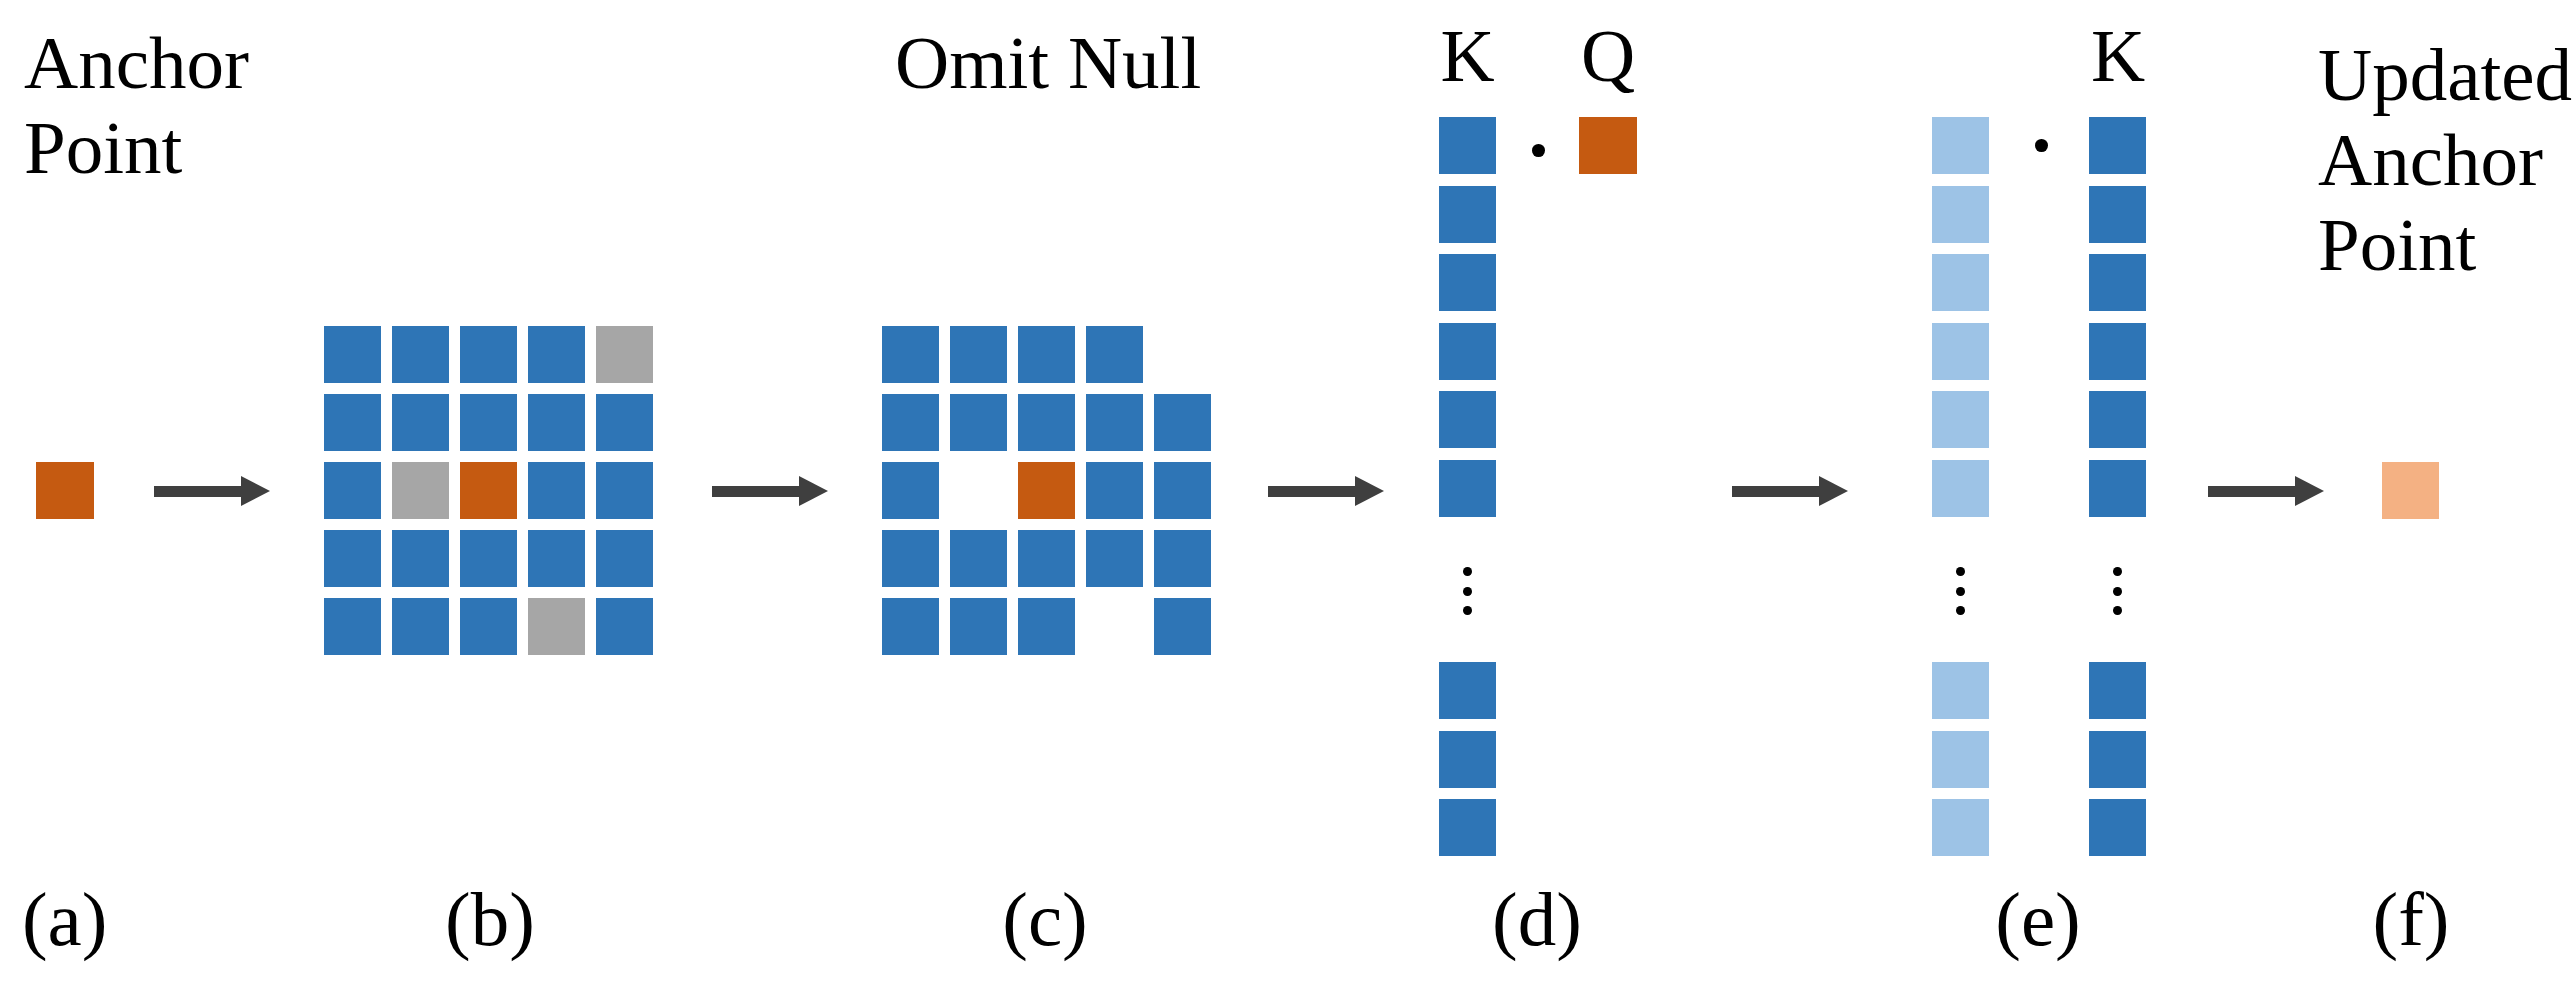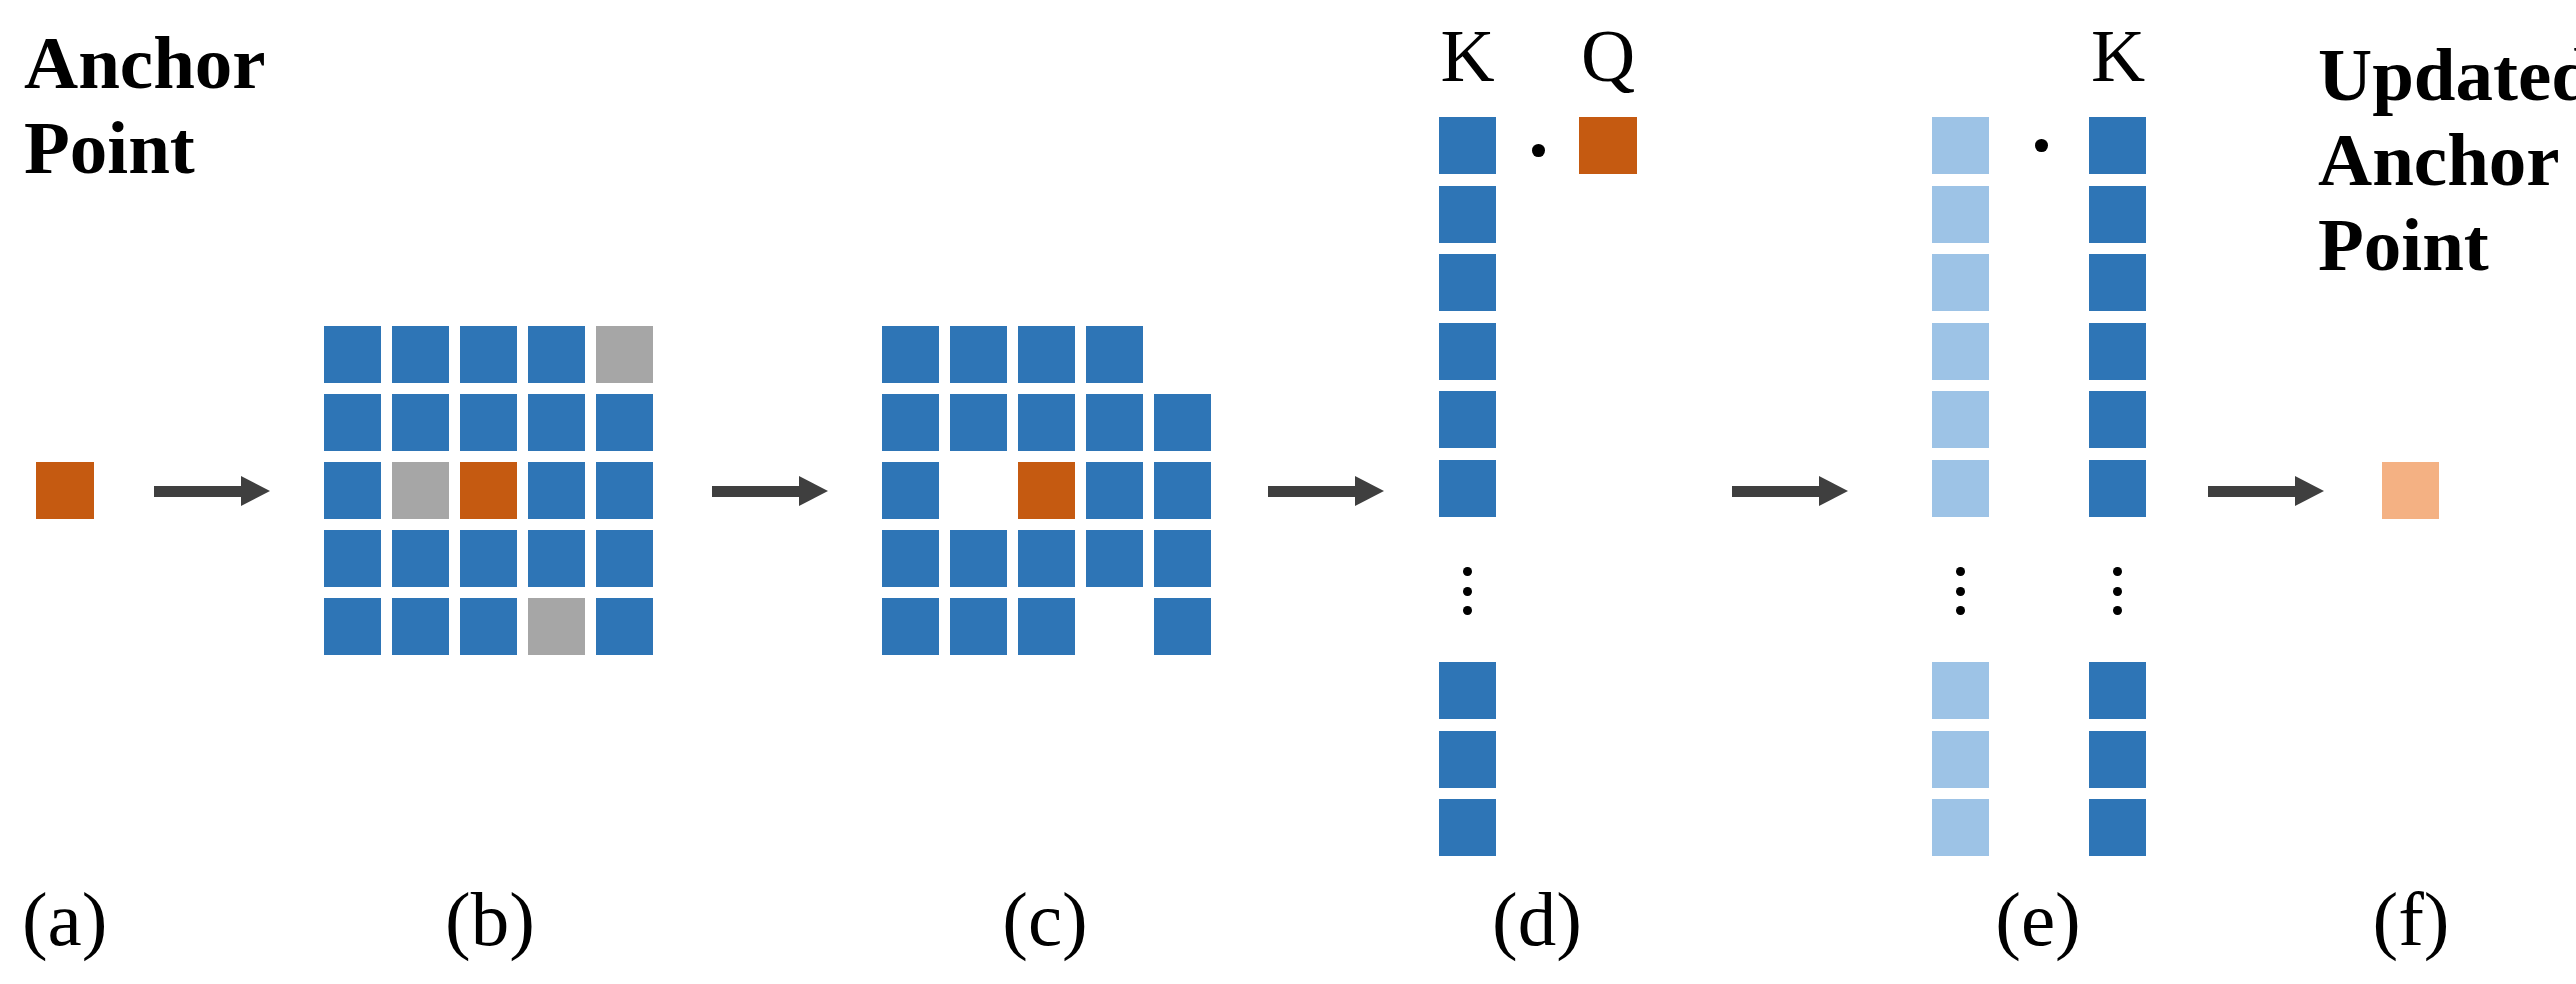--- a/index.html
+++ b/index.html
@@ -9,21 +9,20 @@
     font-family:"Liberation Serif", serif;
     color:var(--text,#000);
     overflow:hidden;
   }
 
   
   .heading {
     position:absolute; top:20px;
     font-size:75px; line-height:85px;
     white-space:pre-line;
-    font-weight:bold;
   }
   #title-a { left:24px; }
   #title-b { left:325px; }
   #title-c { left:895px; }
   #title-f { left:2318px; top:32px; }
 
   
   .mlabel {
     position:absolute; top:12.8px;
     font-size:75px; line-height:85px;
@@ -102,20 +101,21 @@
   #blabel-e { left:1990px; }
   #blabel-f { left:2363px; }
 </style>
 </head>
 <body>
 
 <div id="canvas">
 
   <div class="heading" id="title-a">Anchor
 Point</div>
+  <div class="heading" id="title-c">Omit Null</div>
   <div class="heading" id="title-f">Updated
 Anchor
 Point</div>
 
   <div class="mlabel" id="label-k-d">K</div>
   <div class="mlabel" id="label-q-d">Q</div>
   <div class="mlabel" id="label-k-e">K</div>
 
   <div class="sq c-O" id="sq-a"></div>
   <div class="sq c-O" id="sq-q"></div>

